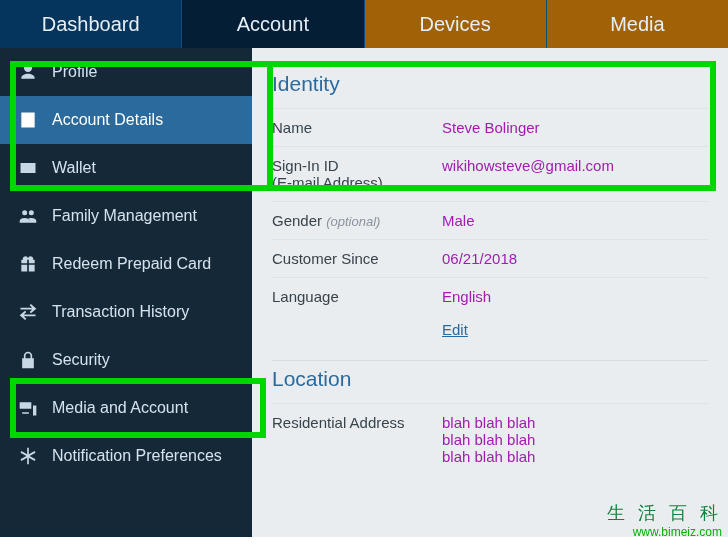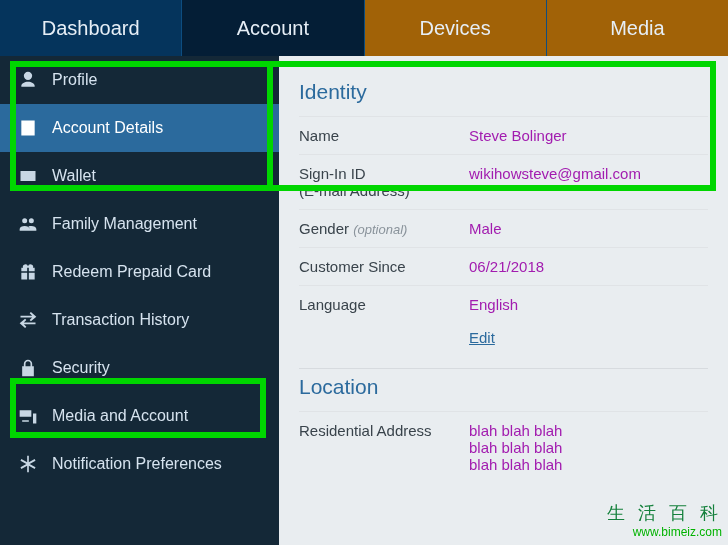--- a/index.html
+++ b/index.html
@@ -1,36 +1,36 @@
 <!DOCTYPE html>
 <html><head>
 <meta charset="utf-8">
 <style>
   * { margin: 0; padding: 0; box-sizing: border-box; font-family: "Segoe UI", Arial, sans-serif; }
   html, body { width: 728px; height: 545px; overflow: hidden; background: #ffffff; }
 
   .page { width: 728px; height: 545px; position: relative; }
 
   
-  .tabs { display: flex; height: 56px; width: 100%; background: #063a66; }
+  .tabs { display: flex; height: 48px; width: 100%; background: #063a66; }
   .tab {
     flex: 1; color: #e6eef6; font-size: 20px;
     display: flex; align-items: center; justify-content: center;
     background: #a16207; cursor: pointer;
     border-right: 1px solid #0d4d80;
   }
   .tab:last-child { border-right: none; }
   .tab.active { background: #041e36; }
   .tab.most  { background: #05345c; }
 
   
   .body { display: flex; height: calc(545px - 56px); }
 
   
-  .sidebar { width: 279px; background: #142837; display: flex; flex-direction: column; }
+  .sidebar { width: 252px; background: #142837; display: flex; flex-direction: column; }
   .side-item {
     display: flex; align-items: center; gap: 14px;
     padding: 14px 18px; color: #d6e3ef; font-size: 16px;
     cursor: pointer; position: relative;
   }
   .side-item.active { background: #2b6a9d; color: #ffffff; }
   .side-item .icon { width: 20px; height: 20px; display: inline-flex; align-items: center; justify-content: center; }
   .side-item svg { width: 20px; height: 20px; fill: #c8d7e4; }
   .side-item.active svg { fill: #ffffff; }
 

